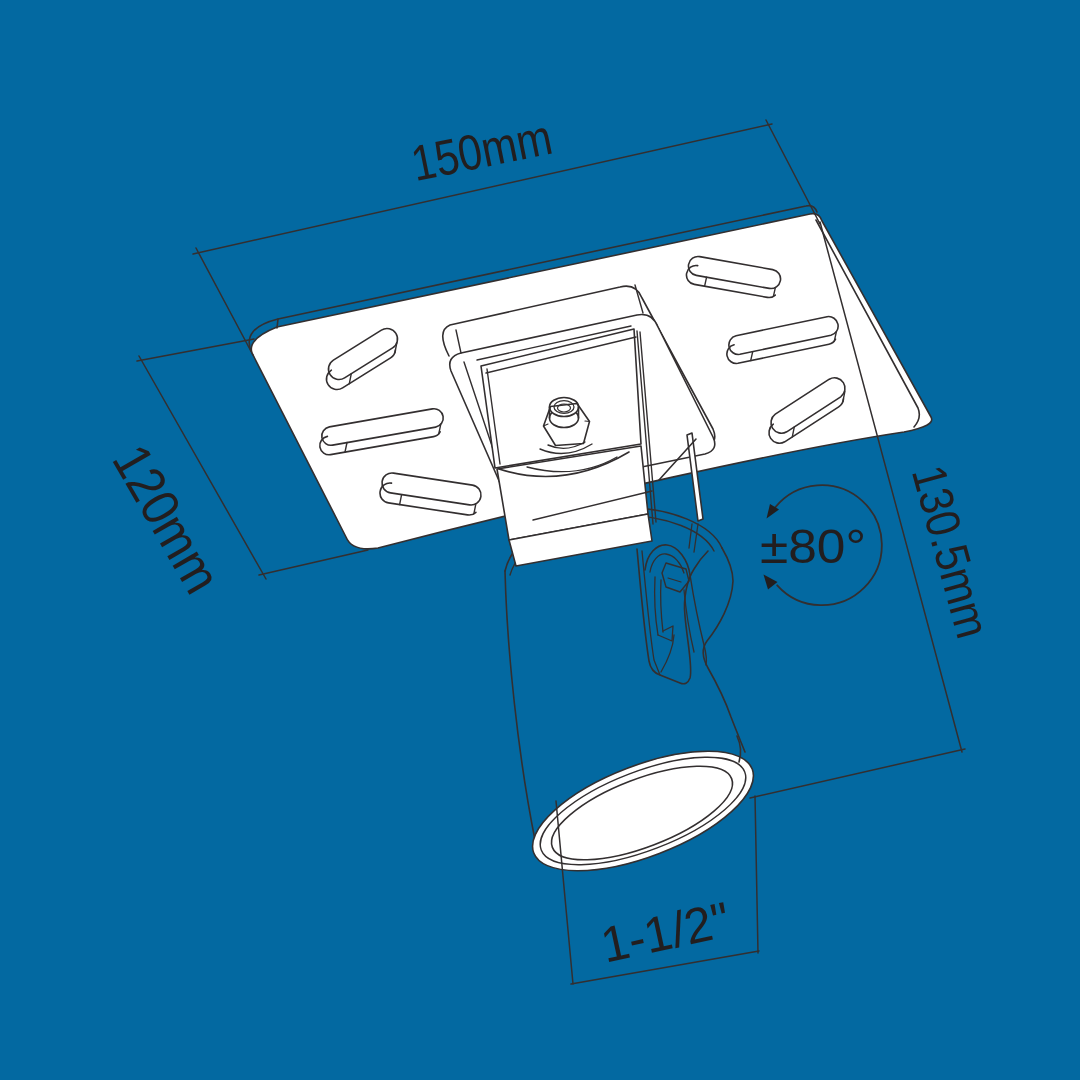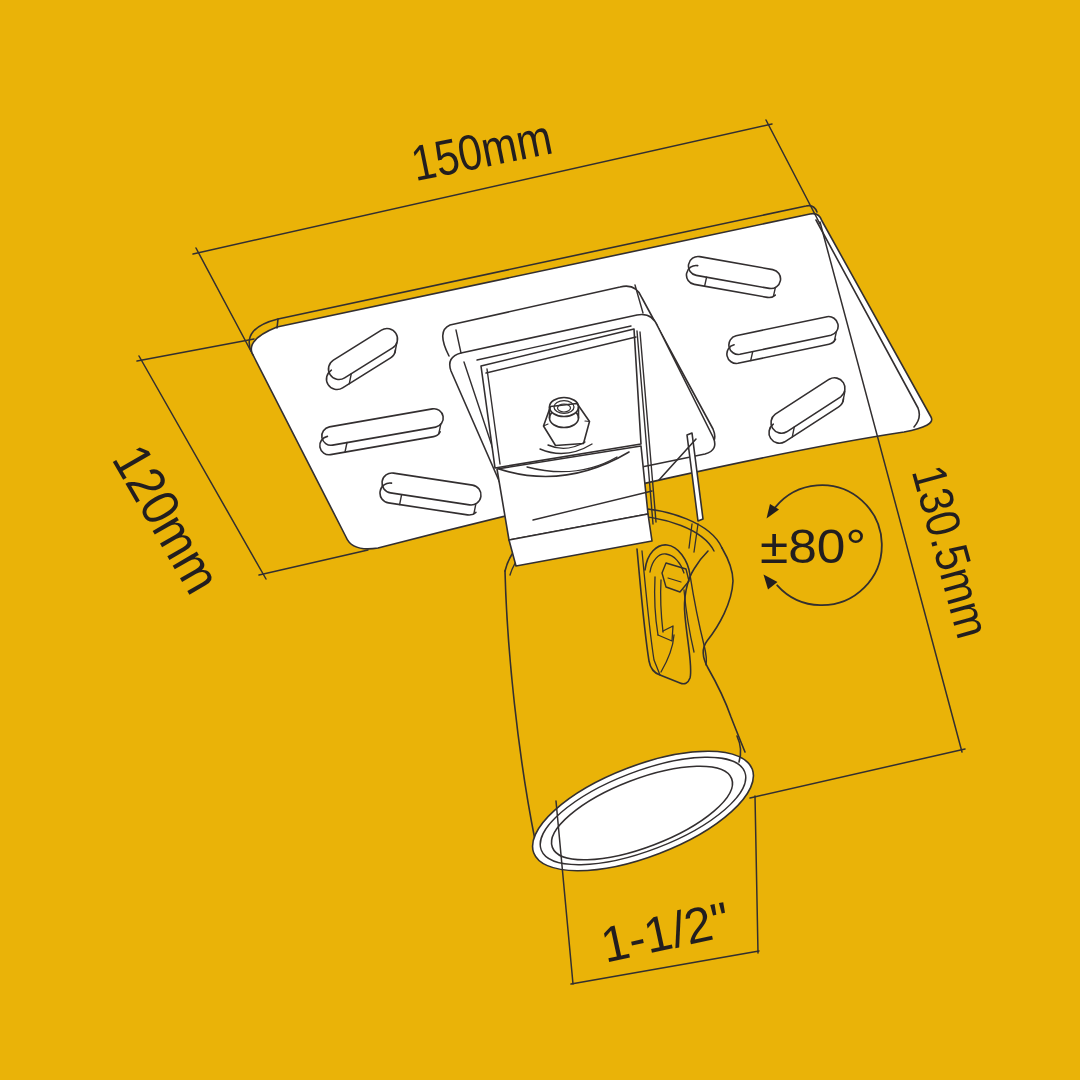--- a/index.html
+++ b/index.html
@@ -1,16 +1,16 @@
 <!DOCTYPE html>
 <html><head>
 <meta charset="utf-8">
 <style>
   html,body{margin:0;padding:0;background:#ffffff;}
-  .wrap{width:1080px;height:1080px;position:relative;background:#eab308;}
+  .wrap{width:1080px;height:1080px;position:relative;background:#0369a1;}
   text{font-family:"Liberation Sans",sans-serif;fill:#221e1f;stroke:none;}
 </style>
 </head>
 <body>
 <div class="wrap">
 <svg width="1080" height="1080" viewBox="0 0 1080 1080" fill="none" stroke="#332f30" stroke-width="1.6" stroke-linecap="round" stroke-linejoin="round">
 
 <path d="M 277,327 L 810,214 Q 819,212 822,221 L 931,417 Q 936,426 904,432 C 785,450 575,497 378,548 Q 352,552 346,537 L 252,353 Q 247,339 277,327 Z" fill="#ffffff"></path>
 
 <path d="M 251,351 Q 242,328 278,319 L 806,206 Q 814,204 817,212" fill="none"></path>

